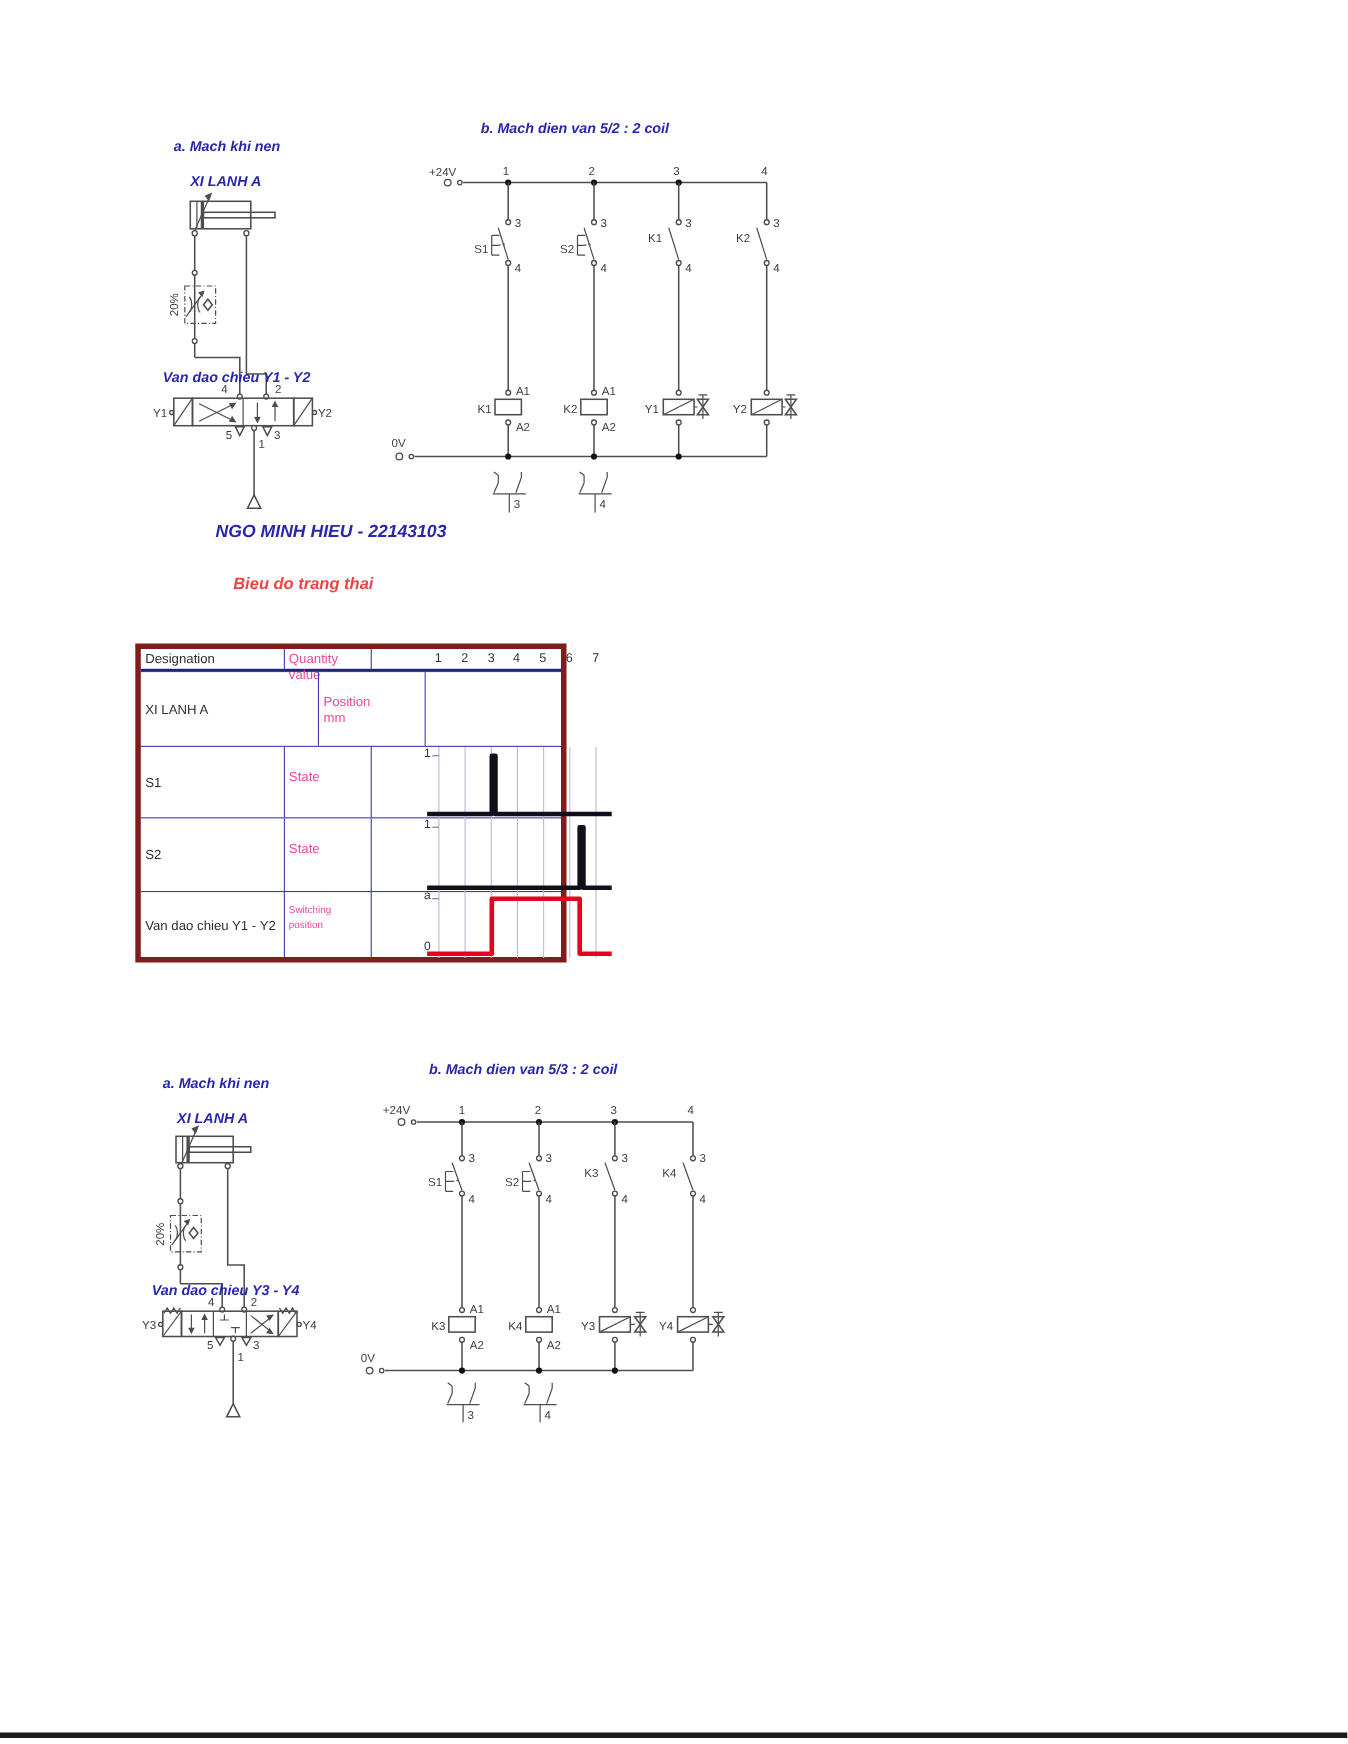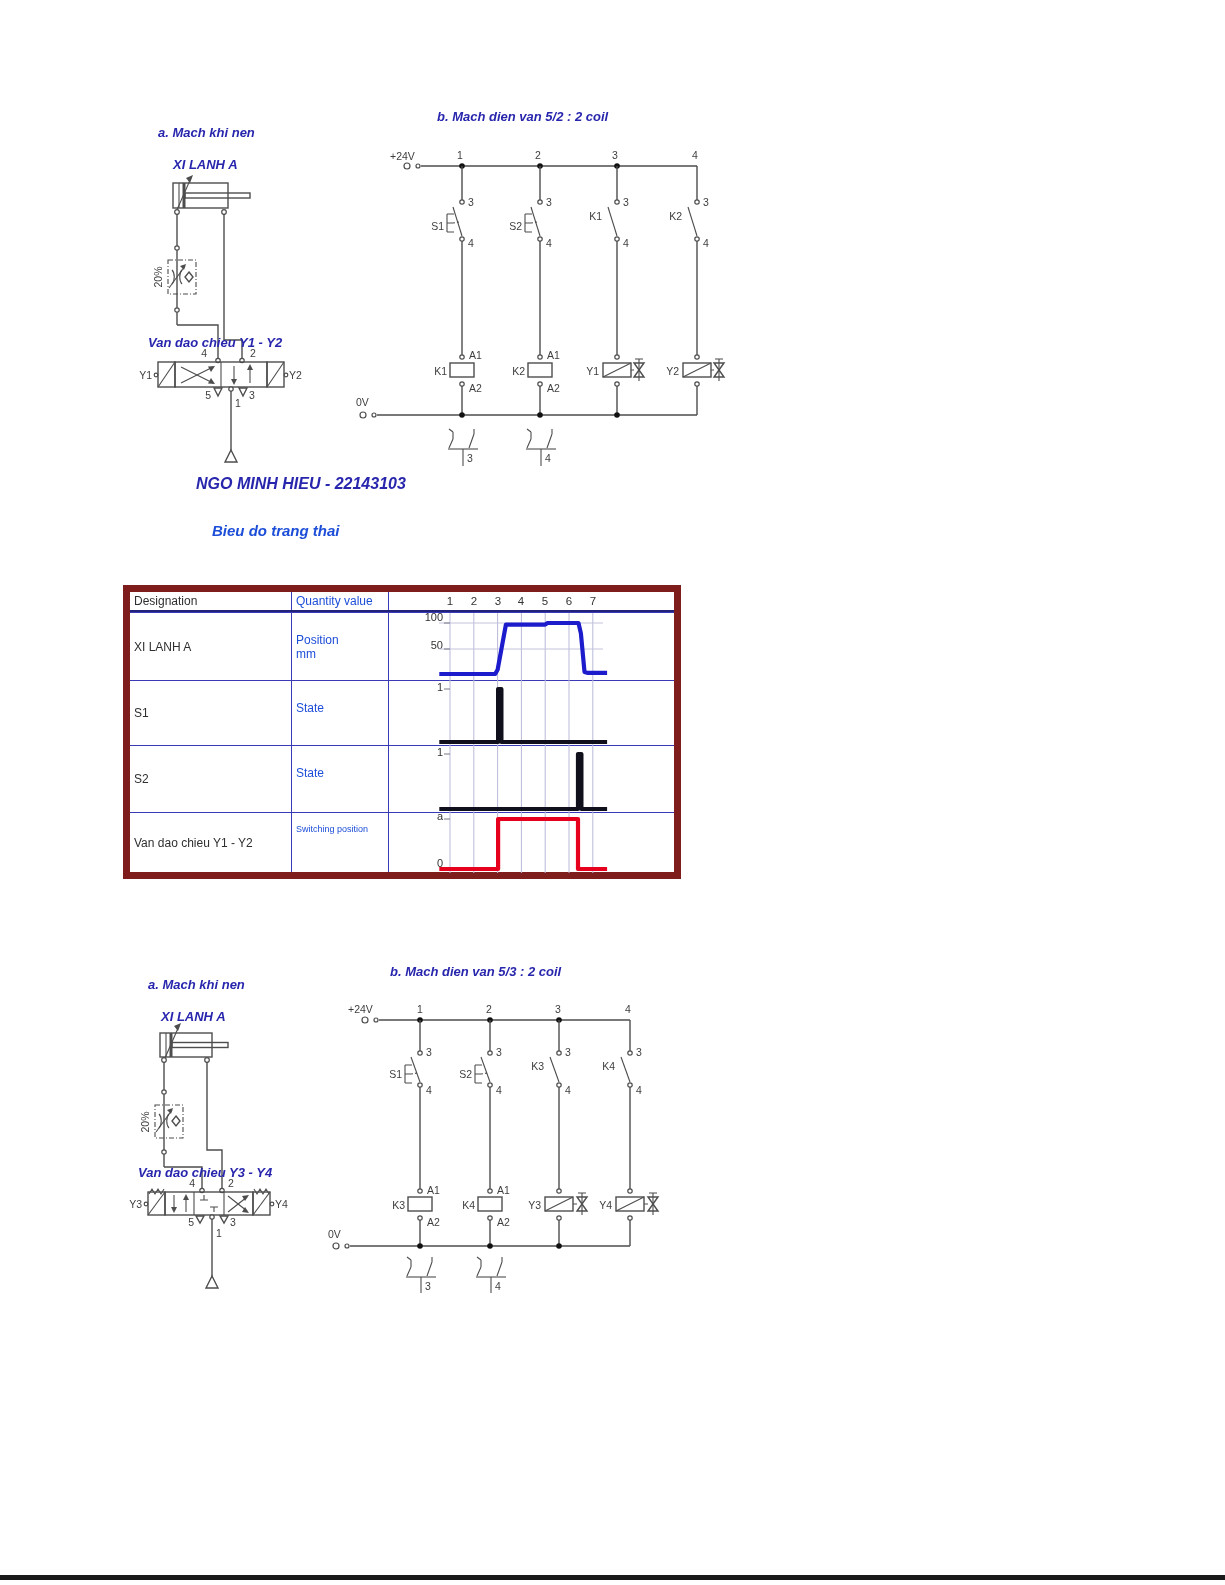--- a/index.html
+++ b/index.html
@@ -9,28 +9,28 @@
   .svgblue{fill:#2826ad;font-size:13px;font-style:italic;font-weight:bold;}
   .svglabel{fill:#3e3e3e;font-size:10.5px;}
   .wire{stroke:#4d4d4d;stroke-width:1.4;fill:none;}
   .wire2{stroke:#4d4d4d;stroke-width:1.1;fill:none;}
   .node{fill:#111111;stroke:none;}
   .term{fill:#ffffff;stroke:#4d4d4d;stroke-width:1.2;}
   .box{fill:none;stroke:#4d4d4d;stroke-width:1.4;}
   .arr{fill:#4d4d4d;stroke:none;}
   
   .student-name{position:absolute;left:196px;top:475px;color:#2826ad;font-size:16px;font-weight:bold;font-style:italic;}
-  .sub-title{position:absolute;left:212px;top:522px;color:#1d4ed8;font-size:15px;font-weight:bold;font-style:italic;}
+  .sub-title{position:absolute;left:212px;top:522px;color:#ef4444;font-size:15px;font-weight:bold;font-style:italic;}
   
-  .stable{position:absolute;left:123px;top:585px;width:558px;border:7px solid #7f1d1d;box-sizing:border-box;background:#fff;}
+  .stable{position:absolute;left:123px;top:585px;width:392px;border:5px solid #7f1d1d;box-sizing:border-box;background:#fff;}
   .trow{display:flex;box-sizing:border-box;}
   .trow + .trow{border-top:1px solid #3a3ab8;}
   .trow.header{border-bottom:2px solid #22227a;}
   .c1{width:162px;box-sizing:border-box;border-right:1px solid #3a3ab8;font-size:12px;color:#2f2f2f;padding:2px 4px;}
-  .c2{width:97px;box-sizing:border-box;border-right:1px solid #3a3ab8;font-size:12px;color:#1d4ed8;padding:2px 4px;}
+  .c2{width:97px;box-sizing:border-box;border-right:1px solid #3a3ab8;font-size:12px;color:#ec4899;padding:2px 4px;}
   .c3{width:217px;position:relative;box-sizing:border-box;overflow:visible;}
   .rowmid{display:flex;align-items:center;}
   .padtop{padding-top:20px;}
   .smalltxt{font-size:9px;text-align:center;}
   .xt{position:absolute;top:3px;transform:translateX(-50%);font-size:11.5px;color:#333;}
   .yt{position:absolute;left:18px;width:36px;text-align:right;font-size:11px;color:#333;}
   .chartsvg{position:absolute;left:0;top:0;overflow:visible;}
   .bottom-rule{position:absolute;left:0;top:1575px;width:1225px;height:5px;background:#1a1a1a;}
 </style>
 </head>
@@ -251,38 +251,20 @@
       <span class="xt" style="left:109px">3</span>
       <span class="xt" style="left:132px">4</span>
       <span class="xt" style="left:156px">5</span>
       <span class="xt" style="left:180px">6</span>
       <span class="xt" style="left:204px">7</span>
     </div>
   </div>
   <div class="trow" style="height:68px;">
     <div class="c1 rowmid">XI LANH A</div>
     <div class="c2 padtop"><span>Position</span><br><span>mm</span></div>
-    <div class="c3">
-      <span class="yt" style="top:-2px">100</span>
-      <span class="yt" style="top:26px">50</span>
-      <svg class="chartsvg" width="217" height="68">
-            <line x1="61" y1="0" x2="61" y2="68" stroke="#b9b9da" stroke-width="1"></line>
-            <line x1="84.8" y1="0" x2="84.8" y2="68" stroke="#b9b9da" stroke-width="1"></line>
-            <line x1="108.6" y1="0" x2="108.6" y2="68" stroke="#b9b9da" stroke-width="1"></line>
-            <line x1="132.4" y1="0" x2="132.4" y2="68" stroke="#b9b9da" stroke-width="1"></line>
-            <line x1="156.2" y1="0" x2="156.2" y2="68" stroke="#b9b9da" stroke-width="1"></line>
-            <line x1="180" y1="0" x2="180" y2="68" stroke="#b9b9da" stroke-width="1"></line>
-            <line x1="203.8" y1="0" x2="203.8" y2="68" stroke="#b9b9da" stroke-width="1"></line>
-            <line x1="50" y1="10" x2="214" y2="10" stroke="#c4c4dc" stroke-width="1"></line>
-            <line x1="55" y1="10" x2="61" y2="10" stroke="#777788" stroke-width="1"></line>
-            <line x1="50" y1="36" x2="214" y2="36" stroke="#c4c4dc" stroke-width="1"></line>
-            <line x1="55" y1="36" x2="61" y2="36" stroke="#777788" stroke-width="1"></line>
-            <polyline points="50.3,61.0 106.2,61.0 108.6,56.8 116.9,11.6 156.2,11.6 158.6,10.0 189.5,10.0 191.9,20.4 195.5,58.9 199.0,59.9 218.1,59.9" fill="none" stroke="#1c1ccc" stroke-width="4.2" stroke-linejoin="round" stroke-linecap="butt"></polyline>
-          </svg>
-    </div>
   </div>
   <div class="trow" style="height:65px;">
     <div class="c1 rowmid">S1</div>
     <div class="c2 padtop"><span>State</span></div>
     <div class="c3">
       <span class="yt" style="top:0px">1</span>
       <svg class="chartsvg" width="217" height="65">
             <line x1="61" y1="0" x2="61" y2="65" stroke="#b9b9da" stroke-width="1"></line>
             <line x1="84.8" y1="0" x2="84.8" y2="65" stroke="#b9b9da" stroke-width="1"></line>
             <line x1="108.6" y1="0" x2="108.6" y2="65" stroke="#b9b9da" stroke-width="1"></line>

